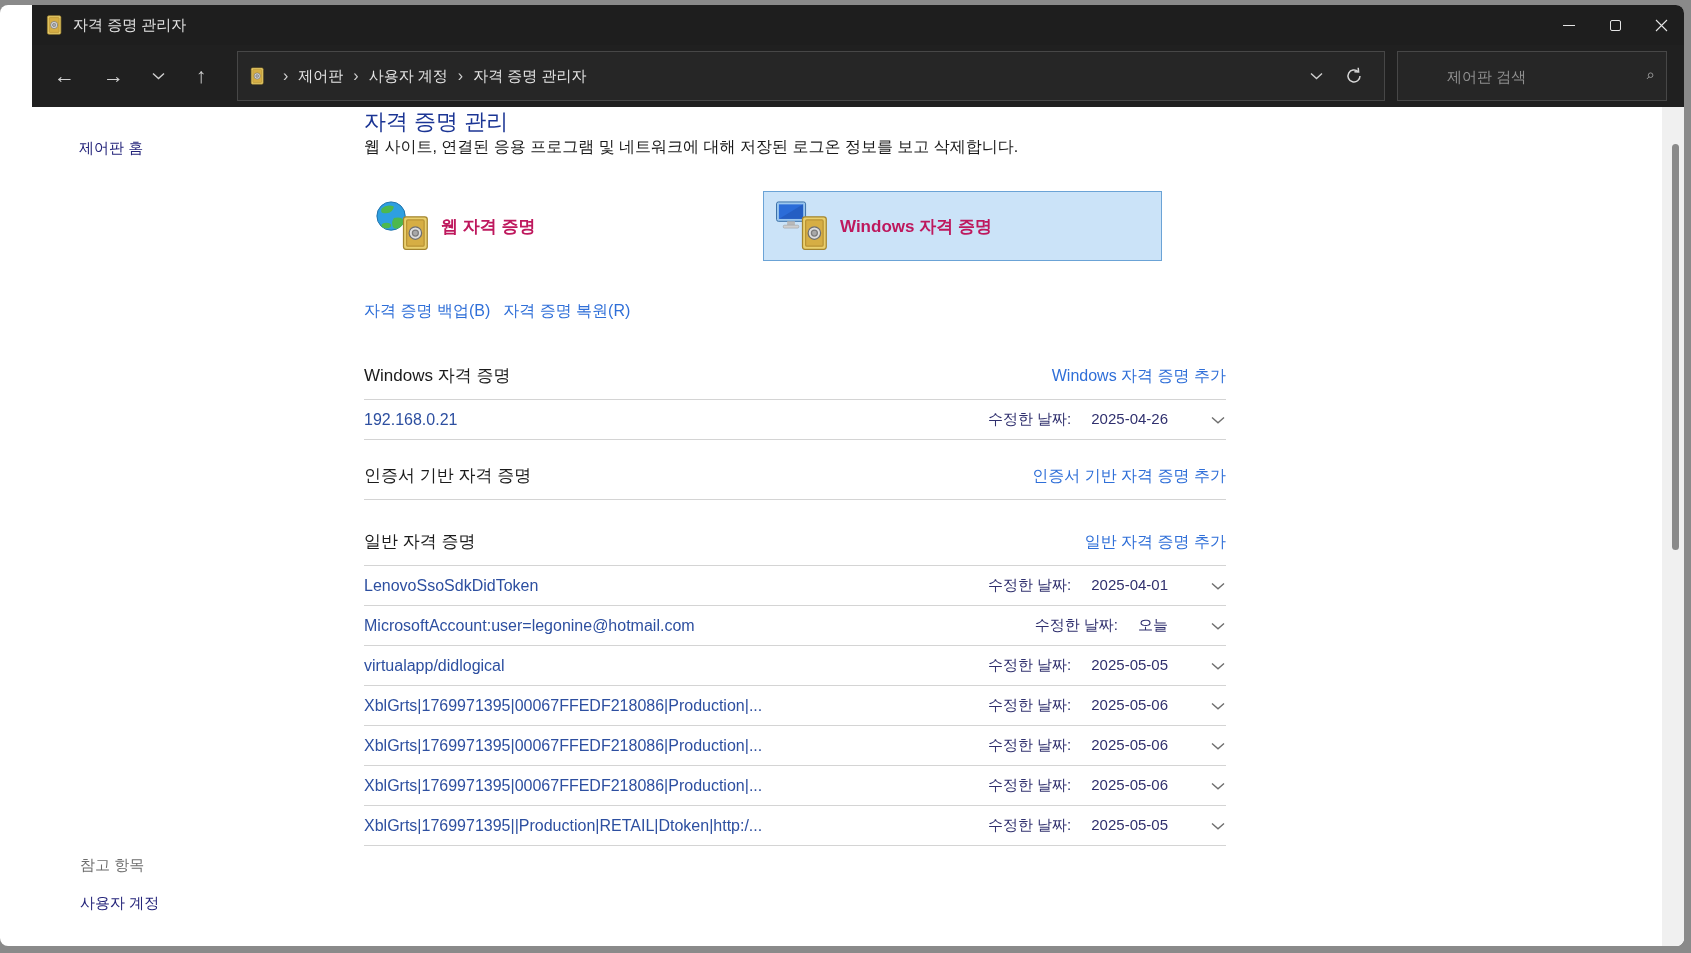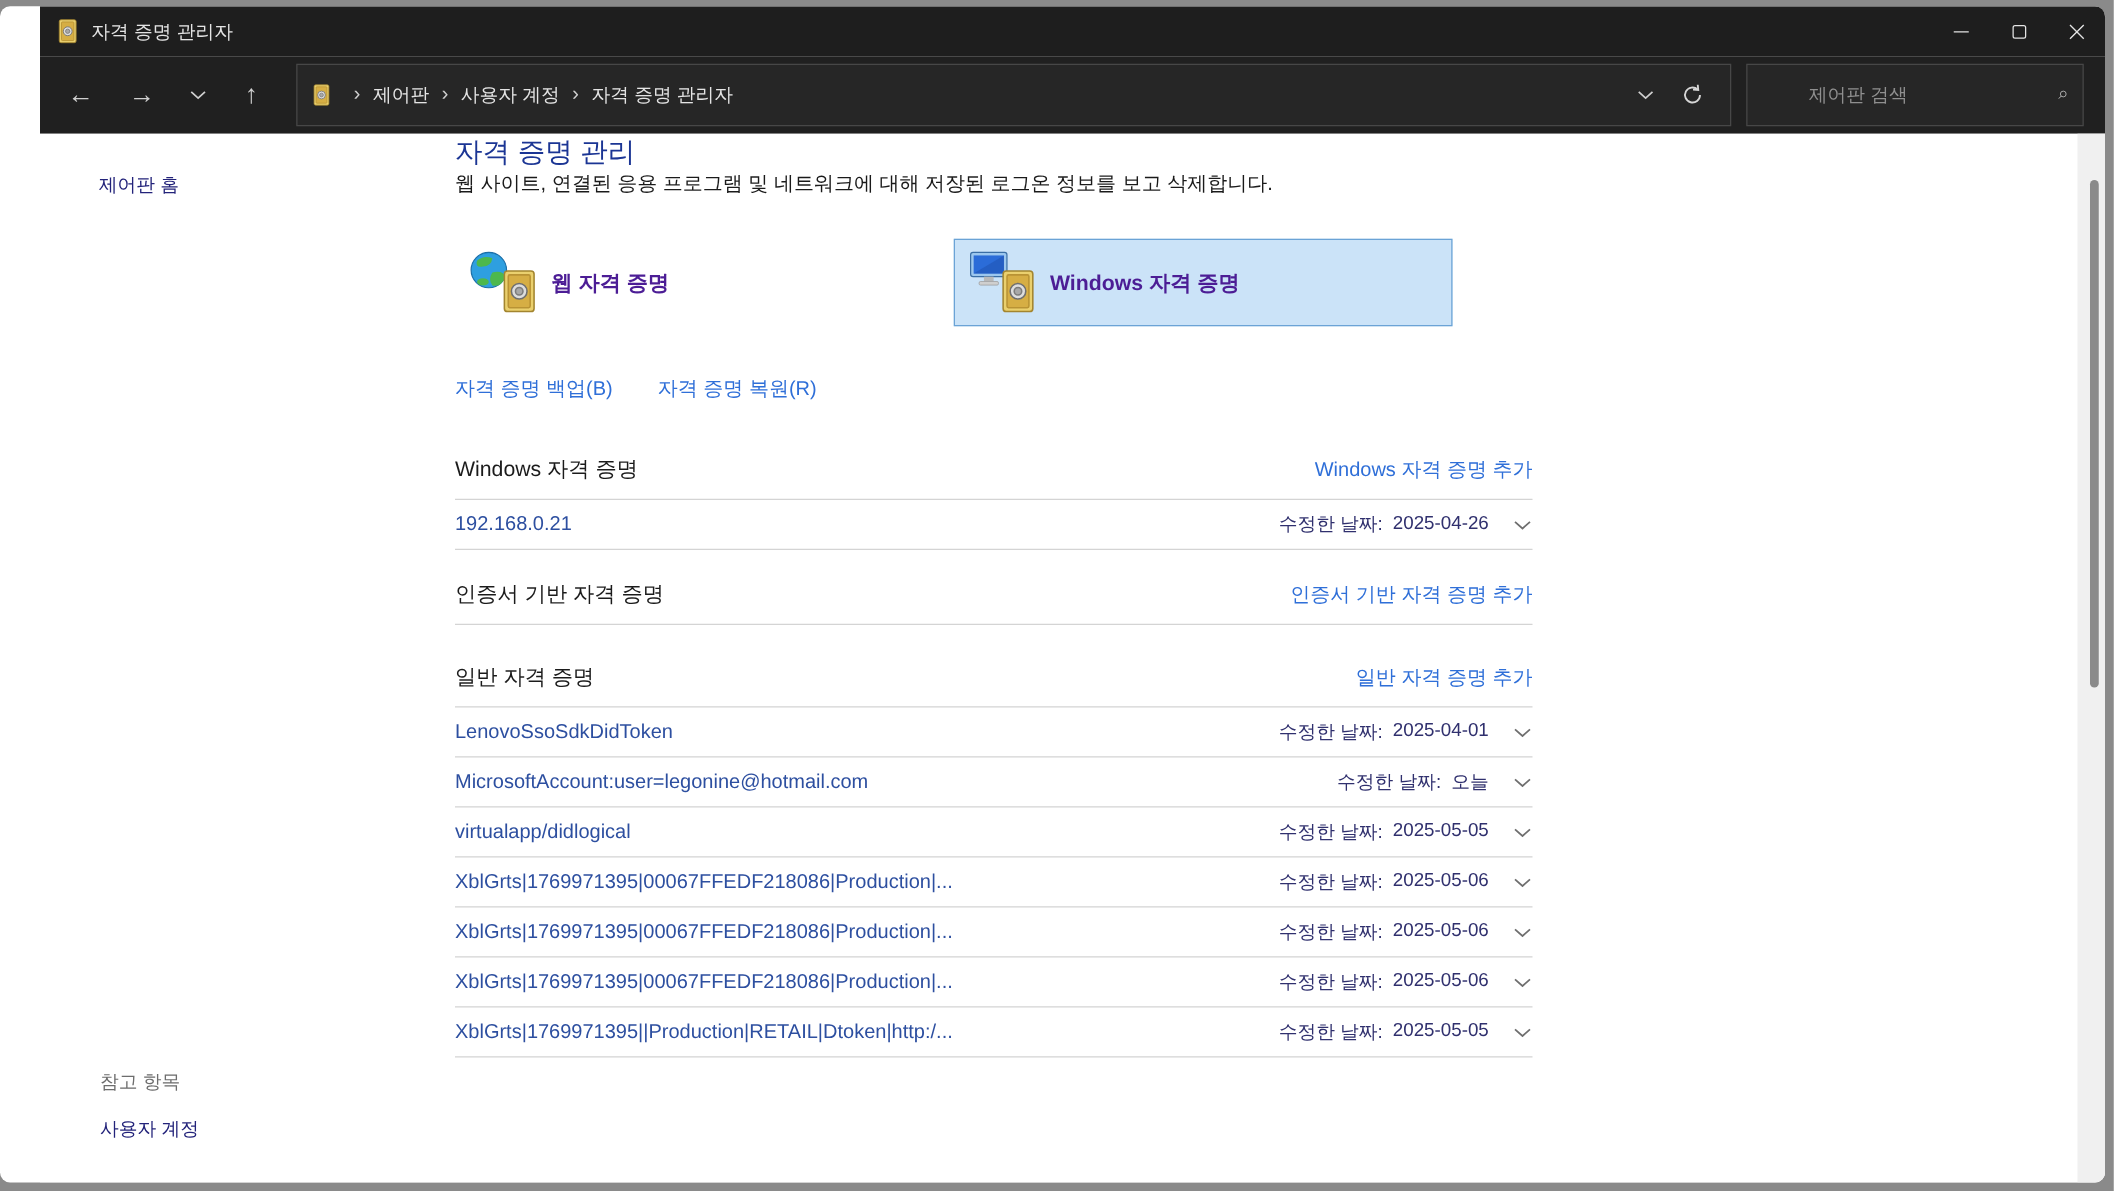--- a/index.html
+++ b/index.html
@@ -64,37 +64,37 @@
   .page-title { font-size:22px; font-weight:400; color:var(--heading-blue,#1b3594); }
   .page-desc { font-size:16px; color:var(--text-dark,#1a1a1a); }
 
   .tabs { display:flex; margin-top:33px; }
   .tab { width:399px; height:70px; display:flex; align-items:center; gap:8px;
     padding-left:10px; cursor:pointer; border:1px solid transparent; }
   .tab.selected { background:var(--tab-selected-bg,#cbe3f8); border:1px solid var(--tab-selected-border,#6ba3d6); }
   .tab-icon { position:relative; width:58px; height:54px; flex:0 0 auto; }
   .tab-icon .badge { position:absolute; left:0; top:1px; }
   .tab-icon .safe { position:absolute; right:2px; bottom:0; }
-  .tab-label { font-size:17px; font-weight:700; color:#4c1d95; }
-
-  .actions { display:flex; gap:36px; margin-top:40px; }
+  .tab-label { font-size:17px; font-weight:700; color:#be185d; }
+
+  .actions { display:flex; gap:13px; margin-top:40px; }
   .action-link { font-size:16px; color:var(--link-blue,#2f6fd8); cursor:pointer; text-decoration:none; }
 
   .sections { }
   .section .sec-header { display:flex; justify-content:space-between; align-items:flex-end;
     padding-bottom:12px; border-bottom:1px solid var(--separator,#d4d4d4); }
   .section:nth-child(1) .sec-header { margin-top:42px; }
   .section:nth-child(2) .sec-header { margin-top:24px; }
   .section:nth-child(3) .sec-header { margin-top:30px; }
   .sec-title { font-size:17px; color:#1b1b1b; }
   .sec-add { font-size:16px; color:var(--link-blue,#2f6fd8); cursor:pointer; text-decoration:none; }
   .cred-row { height:40px; display:flex; align-items:center;
     border-bottom:1px solid var(--separator,#d4d4d4); }
   .cred-name { flex:1; font-size:16px; color:var(--name-blue,#2d4fa0); cursor:pointer; }
-  .cred-date { display:flex; gap:8px; font-size:15px; color:var(--date-navy,#30306e); margin-right:20px; }
+  .cred-date { display:flex; gap:20px; font-size:15px; color:var(--date-navy,#30306e); margin-right:43px; }
   .cred-chevron { width:15px; display:flex; cursor:pointer; }
   .empty-row { height:44px; display:flex; align-items:center; font-size:16px;
     color:var(--text-dark,#1a1a1a); border-bottom:1px solid var(--separator,#d4d4d4); }
 </style>
 </head>
 <body>
 
 <div class="window">
 
   <div class="titlebar">

